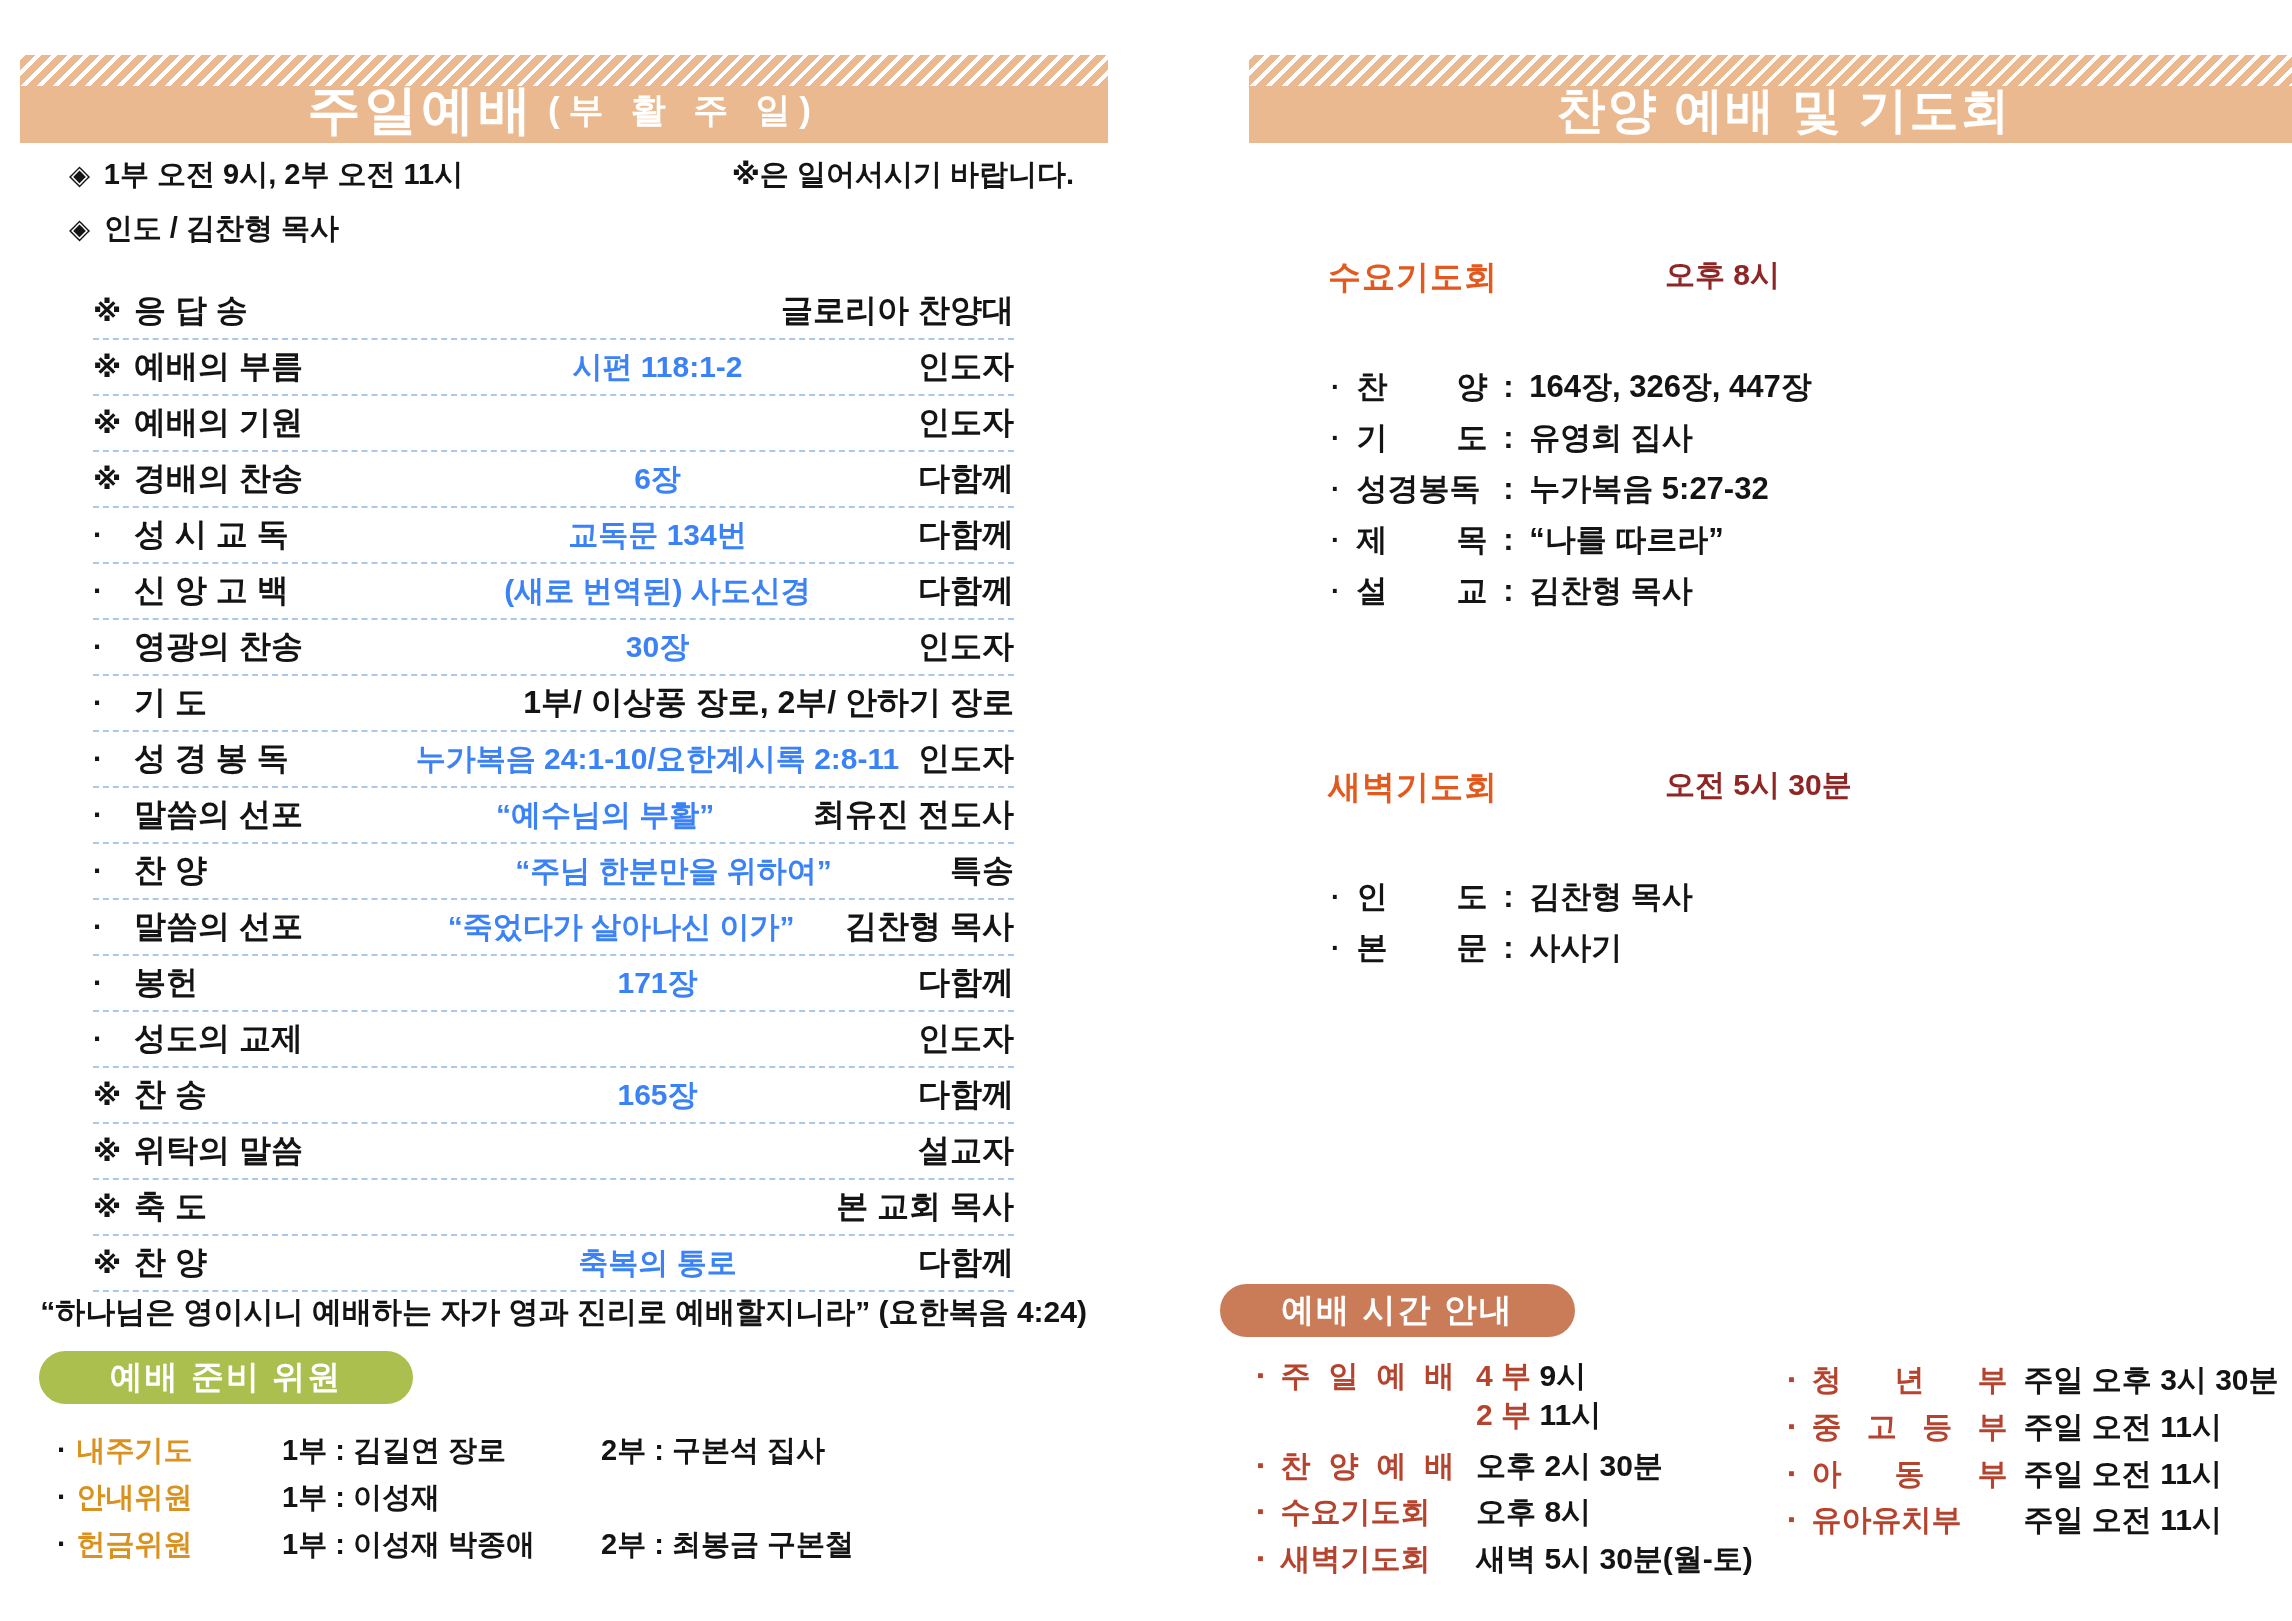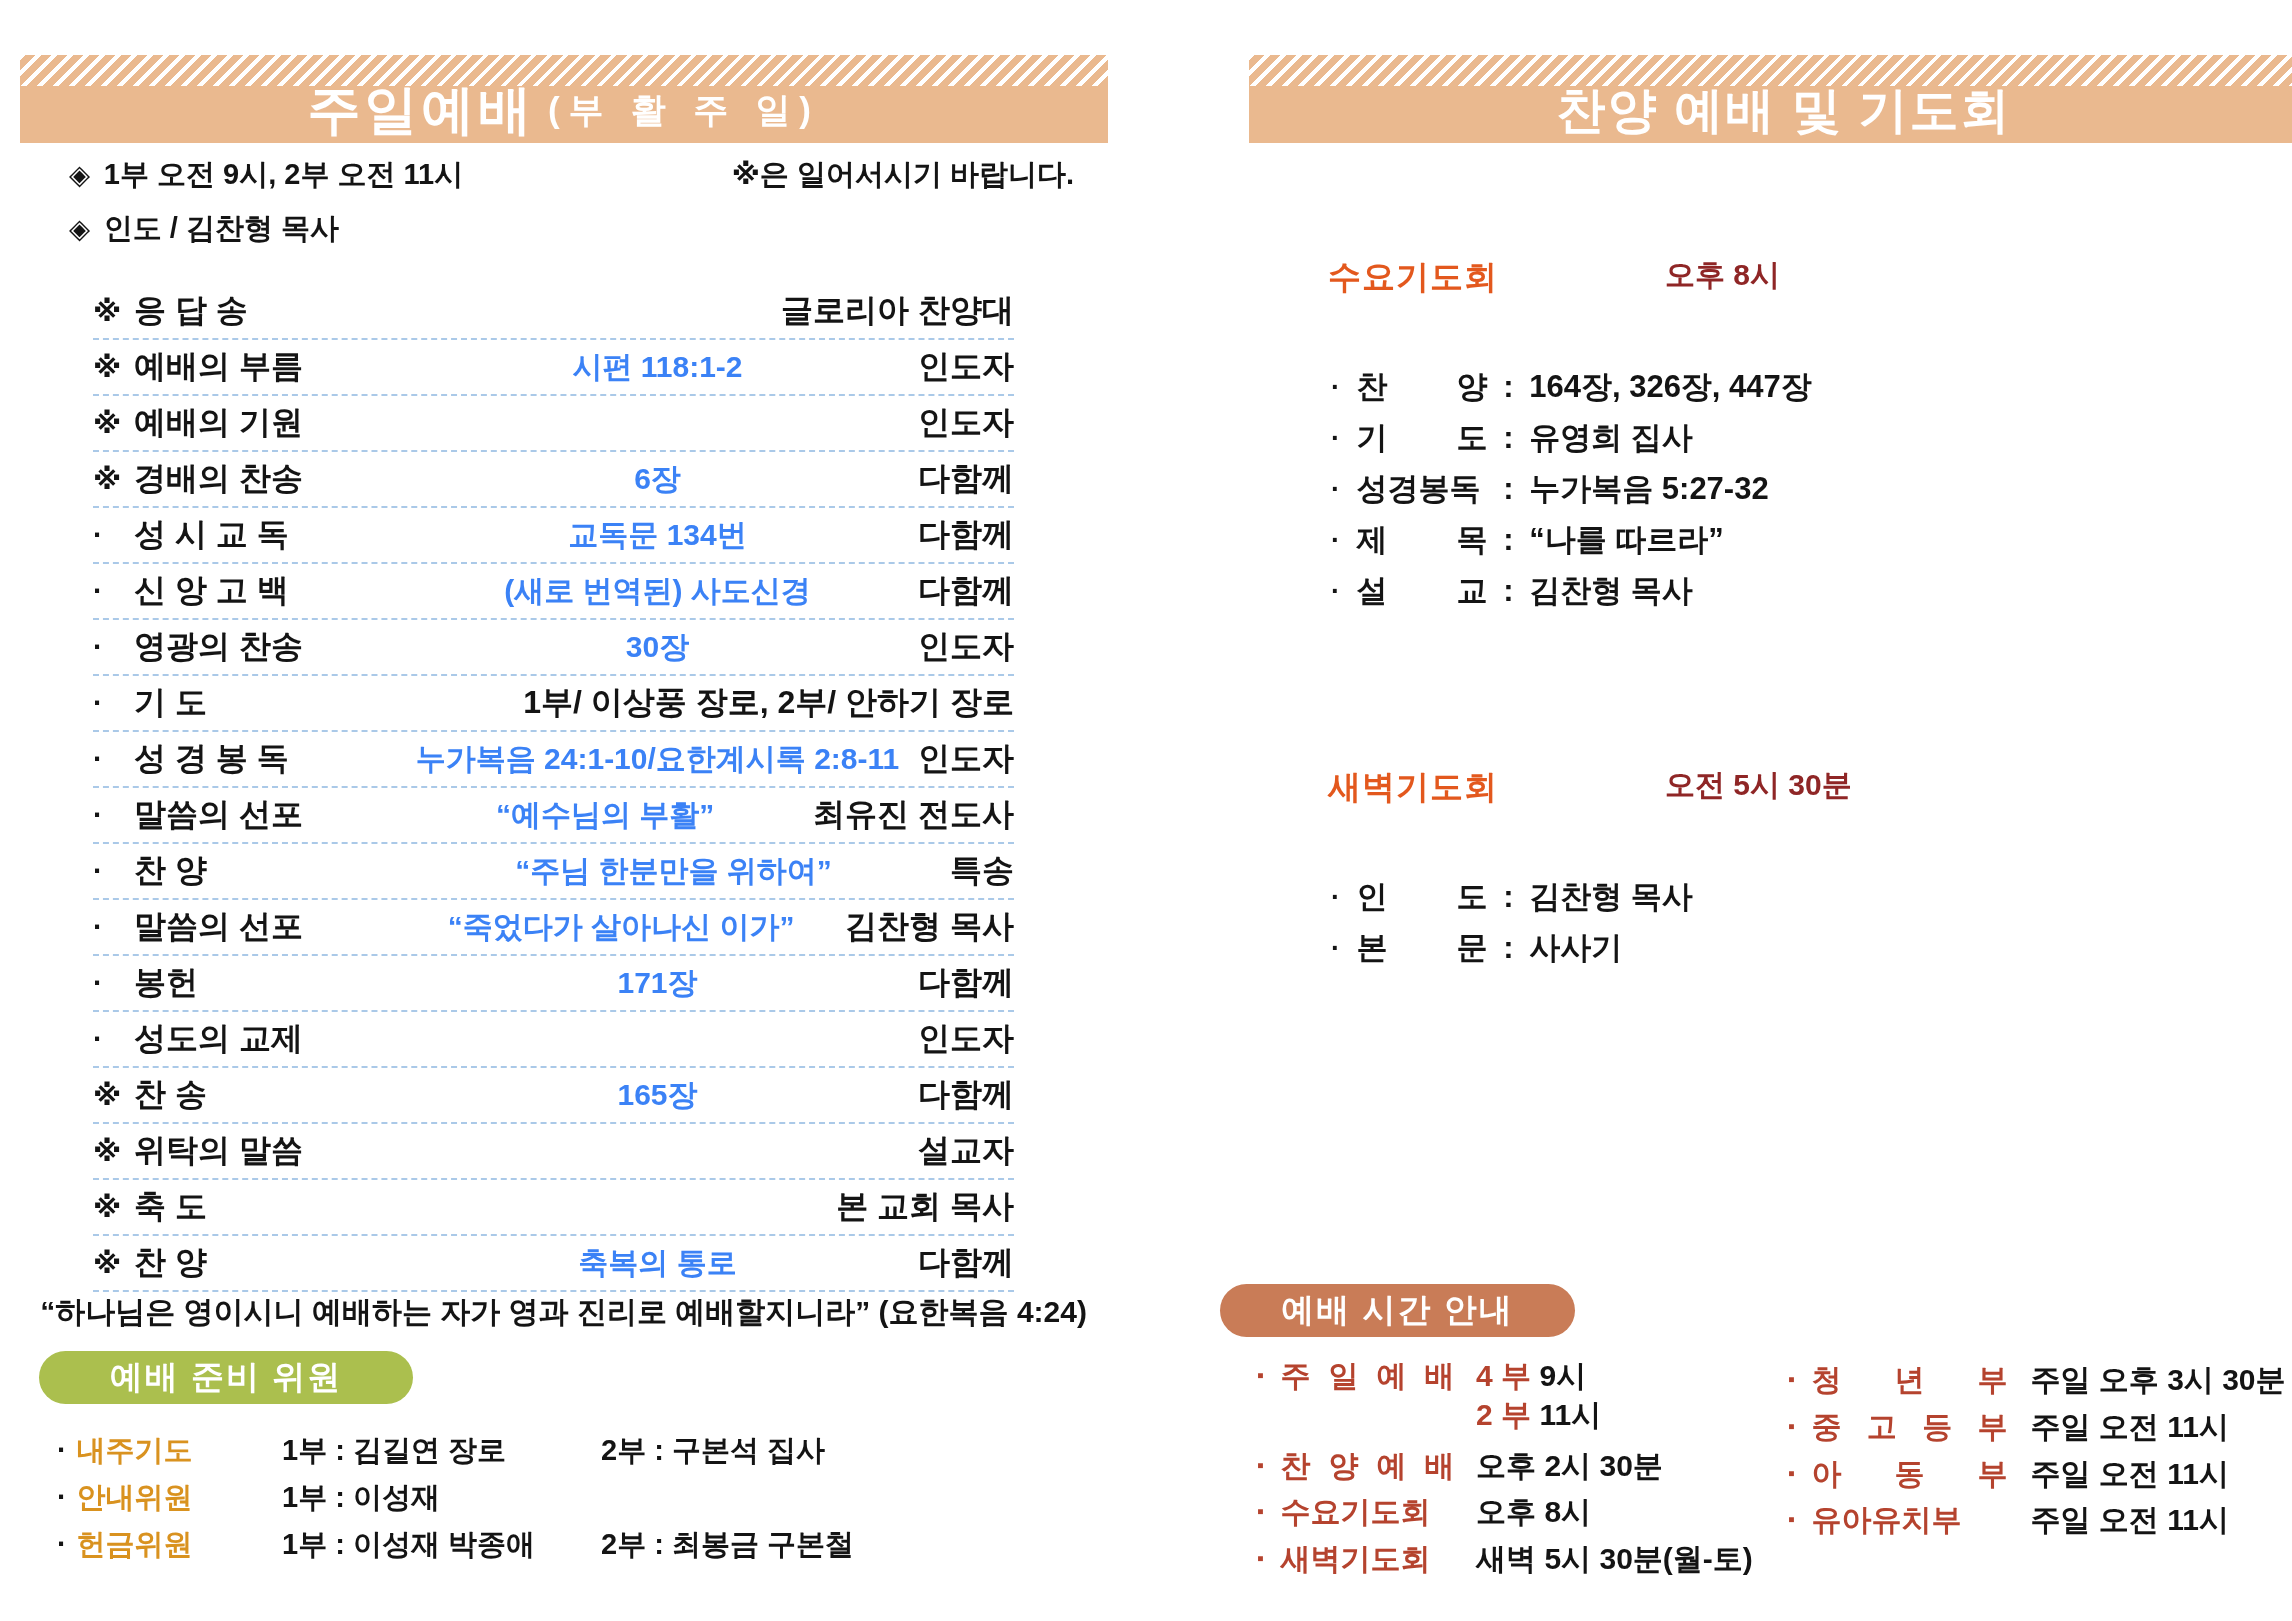--- a/index.html
+++ b/index.html
@@ -56,21 +56,21 @@
   .jlabel{display:inline-block;text-align:justify;text-align-last:justify;}
   .i-label{width:131px;}
   .i-colon{margin:0 15.7px;}
   
   #sched-left{position:absolute;left:1257px;top:1358px;font-size:30px;}
   #sched-right{position:absolute;left:1788px;top:1362px;font-size:30px;}
   .sched-item{display:flex;align-items:flex-start;margin-bottom:11.8px;line-height:35px;white-space:nowrap;}
   .sq{font-size:19.6px;color:#b5432e;width:23.5px;line-height:35px;}
   .brick{color:#b5432e;}
   .s-label{width:174px;margin-right:21.6px;}
-  #sched-right .s-label{width:196px;margin-right:23px;}
+  #sched-right .s-label{width:196px;margin-right:16px;}
   .s-val div{line-height:35px;margin-bottom:3.9px;}
 </style>
 </head>
 <body>
 
 <div id="canvas">
 
   <div class="banner" id="left-banner">
     <div class="hatch"></div>
     <div class="btxt">

